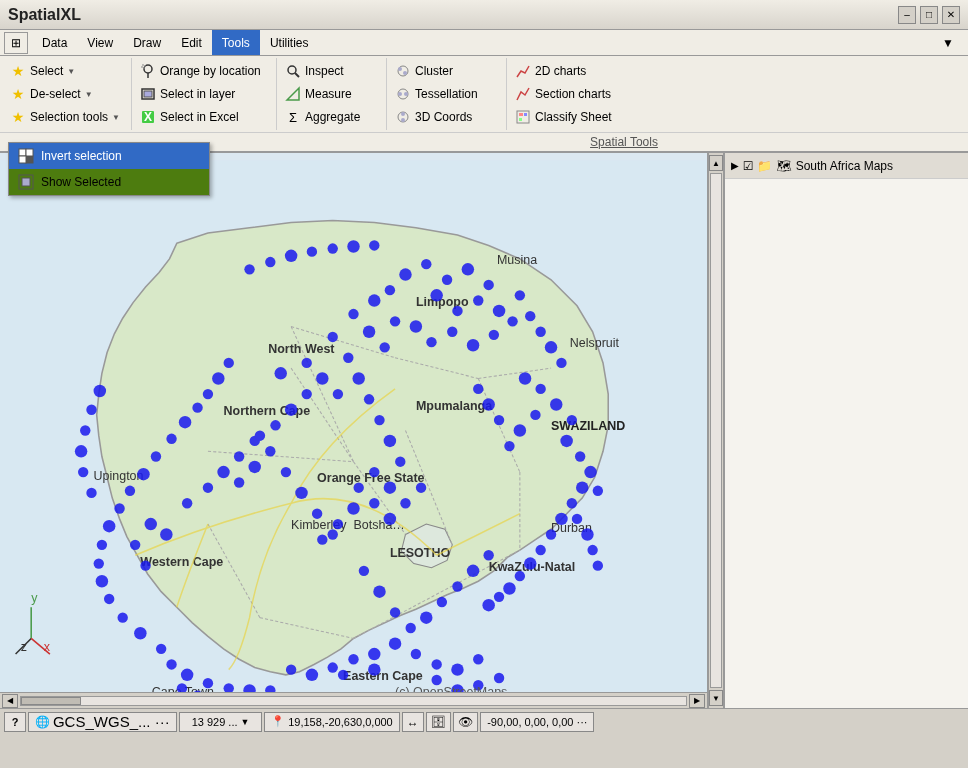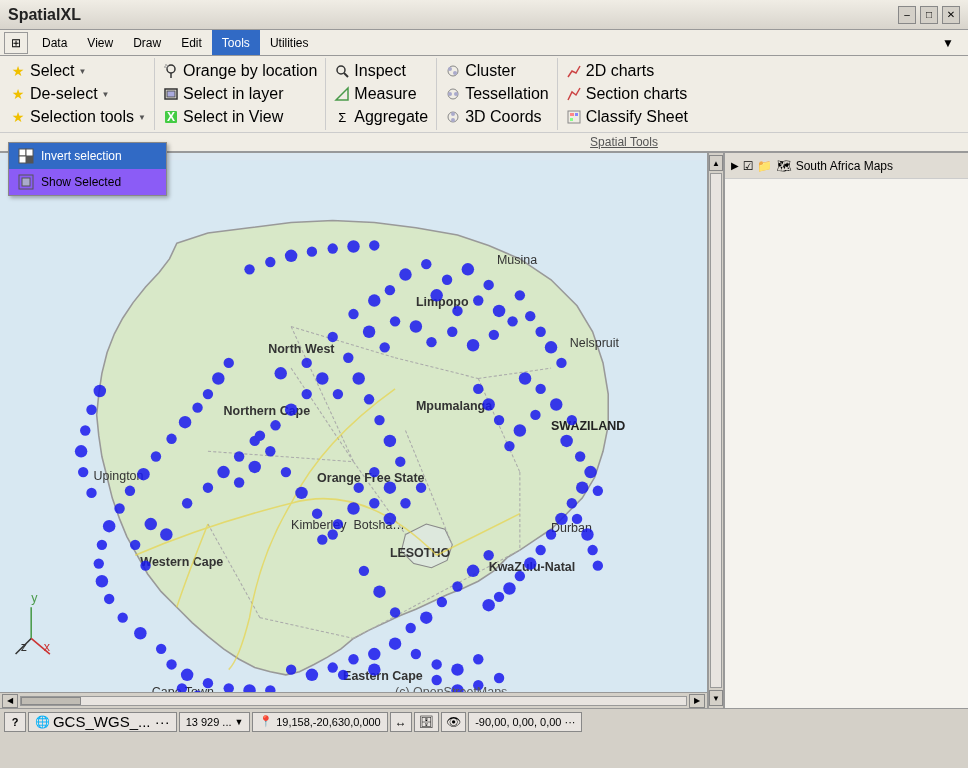--- a/index.html
+++ b/index.html
@@ -111,25 +111,25 @@
       align-items: center;
       gap: 2px;
       padding: 0 4px;
     }
 
     
     #selection-dropdown {
       position: absolute;
       top: 142px;
       left: 8px;
-      background: #8b5cf6;
+      background: #4d7c0f;
       border: 1px solid #888;
       box-shadow: 2px 2px 4px rgba(0,0,0,0.3);
       z-index: 100;
-      width: 159px;
+      width: 202px;
     }
     .dropdown-item {
       display: flex;
       align-items: center;
       gap: 6px;
       padding: 3px 8px;
       cursor: pointer;
       height: 26px;
     }
     .dropdown-item.highlighted { background: #316ac5; color: white; }
@@ -137,21 +137,21 @@
       width: 18px; height: 18px;
       display: flex; align-items: center; justify-content: center;
     }
 
     
     #main-layout {
       display: flex;
       height: calc(768px - 30px - 26px - 112px - 42px);
     }
 
-    .btn-text { font-size: 16px; }
+    .btn-text { font-size: 12px; }
 
     
     .toolbar-wrapper {
       background: #f0ede5;
       border-bottom: 2px solid #999;
     }
     .toolbar-main-row {
       display: flex;
       padding: 2px;
     }
@@ -238,21 +238,21 @@
         </span>
         <span class="btn-text">Select in layer</span>
       </div>
       <div class="toolbar-btn">
         <span class="btn-icon">
           <svg width="16" height="16" viewBox="0 0 16 16">
               <rect x="2" y="2" width="12" height="12" fill="#4c4" rx="1"></rect>
               <text x="4" y="12" font-size="8" fill="white" font-weight="bold">X</text>
             </svg>
         </span>
-        <span class="btn-text">Select in View</span>
+        <span class="btn-text">Select in Excel</span>
       </div>
     </div>
 
     <div class="toolbar-col" style="min-width:110px;">
       <div class="toolbar-btn">
         <span class="btn-icon">
           <svg width="16" height="16" viewBox="0 0 16 16">
               <circle cx="7" cy="7" r="4" fill="none" stroke="#333" stroke-width="1.5"></circle>
               <line x1="10" y1="10" x2="14" y2="14" stroke="#333" stroke-width="2"></line>
             </svg>
@@ -665,21 +665,21 @@
 </div>
 
 <div id="status-bar" style="height:26px; background:#d4d0c8; border-top:1px solid #999; display:flex; align-items:center; gap:2px; padding:0 4px;">
   <div style="width:22px; height:20px; background:#e8e4e0; border:1px solid #888; display:flex; align-items:center; justify-content:center; cursor:pointer;">
     <span style="font-weight:bold; font-size:11px;">?</span>
   </div>
   <div style="display:flex; align-items:center; gap:3px; padding:1px 6px; border:1px solid #888; background:#e8e4e0; height:20px;">
     <span style="font-size:12px;">🌐</span>
     <span style="font-size:15px;">GCS_WGS_...  ···</span>
   </div>
-  <div style="display:flex; align-items:center; gap:3px; padding:1px 6px; border:1px solid #888; background:#e8e4e0; height:20px;">
+  <div style="display:flex; align-items:center; gap:3px; padding:1px 12px; border:1px solid #888; background:#e8e4e0; height:20px;">
     <span style="font-size:11px;">13 929 ...</span>
     <span style="font-size:9px;">▼</span>
   </div>
   <div style="display:flex; align-items:center; gap:3px; padding:1px 6px; border:1px solid #888; background:#e8e4e0; height:20px;">
     <span style="font-size:11px;">📍</span>
     <span style="font-size:11px;">19,158,-20,630,0,000</span>
   </div>
   <div style="display:flex; align-items:center; gap:2px; padding:1px 4px; border:1px solid #888; background:#e8e4e0; height:20px;">
     <span style="font-size:12px;">↔</span>
   </div>

